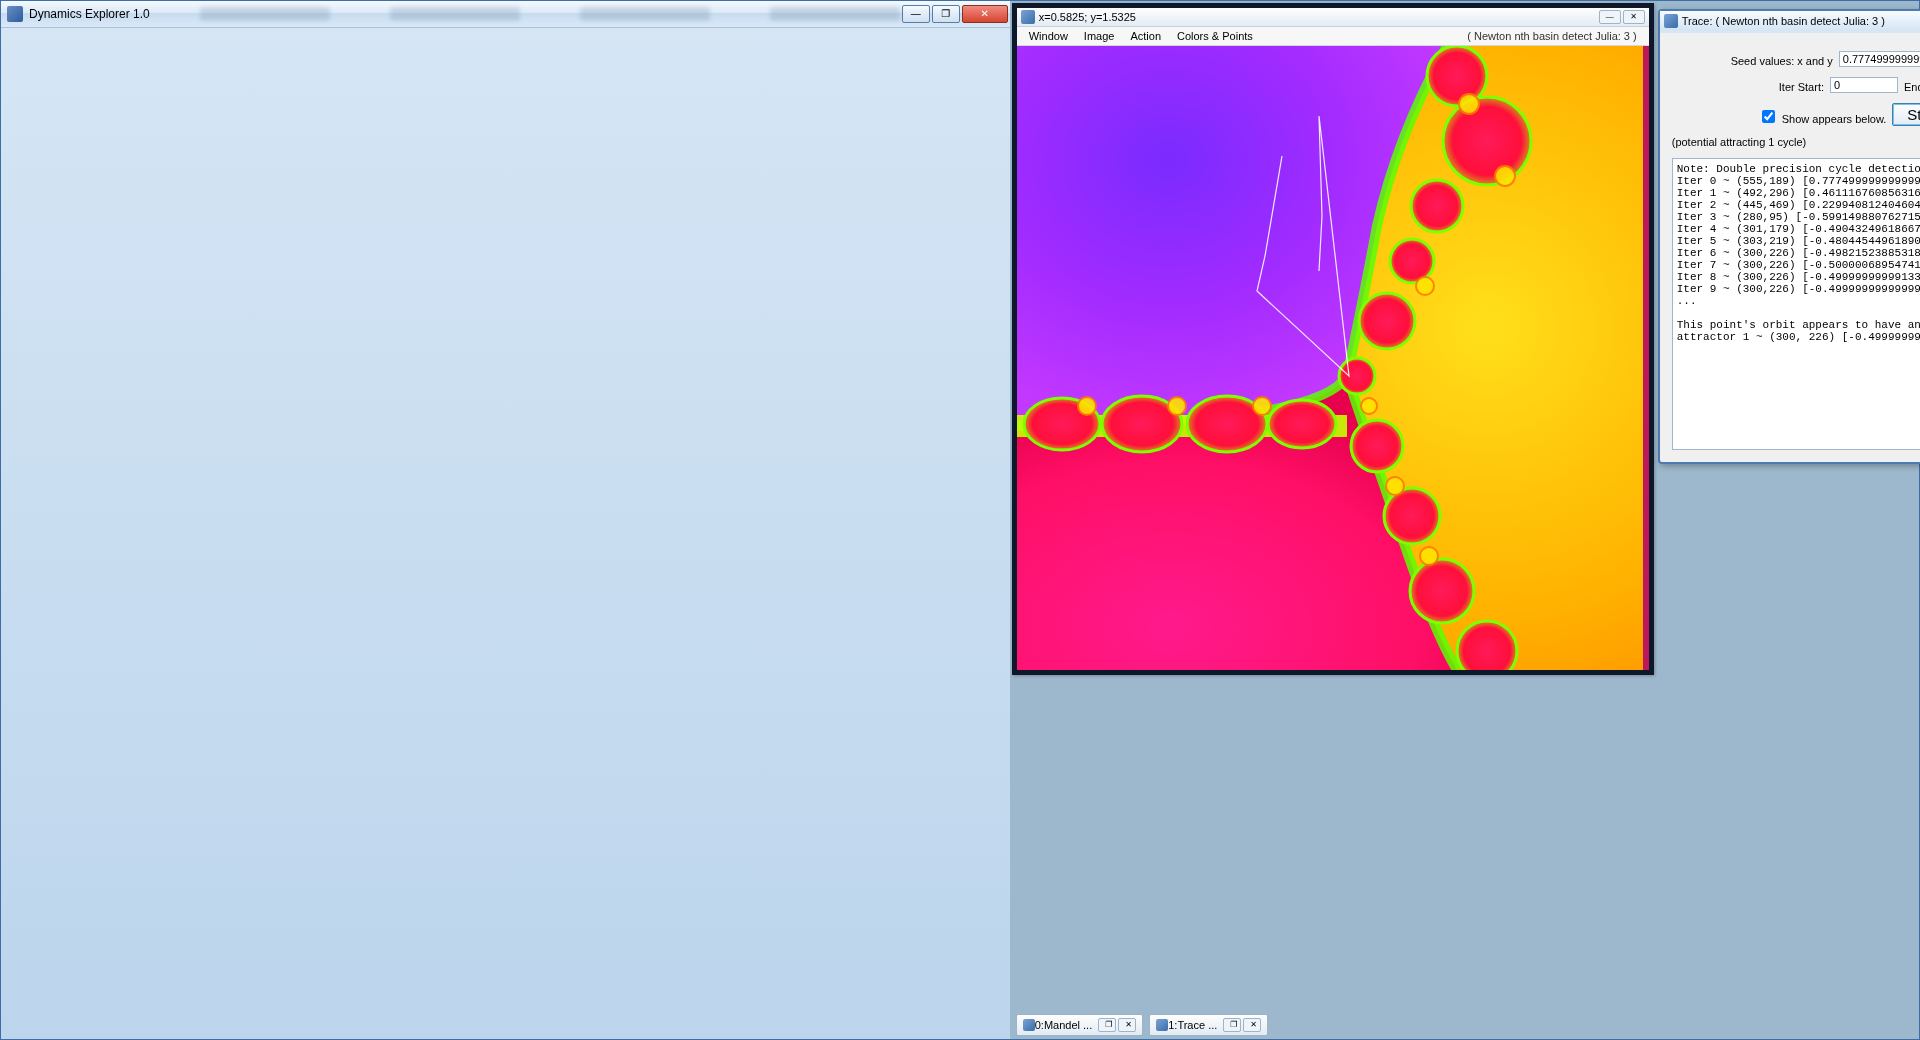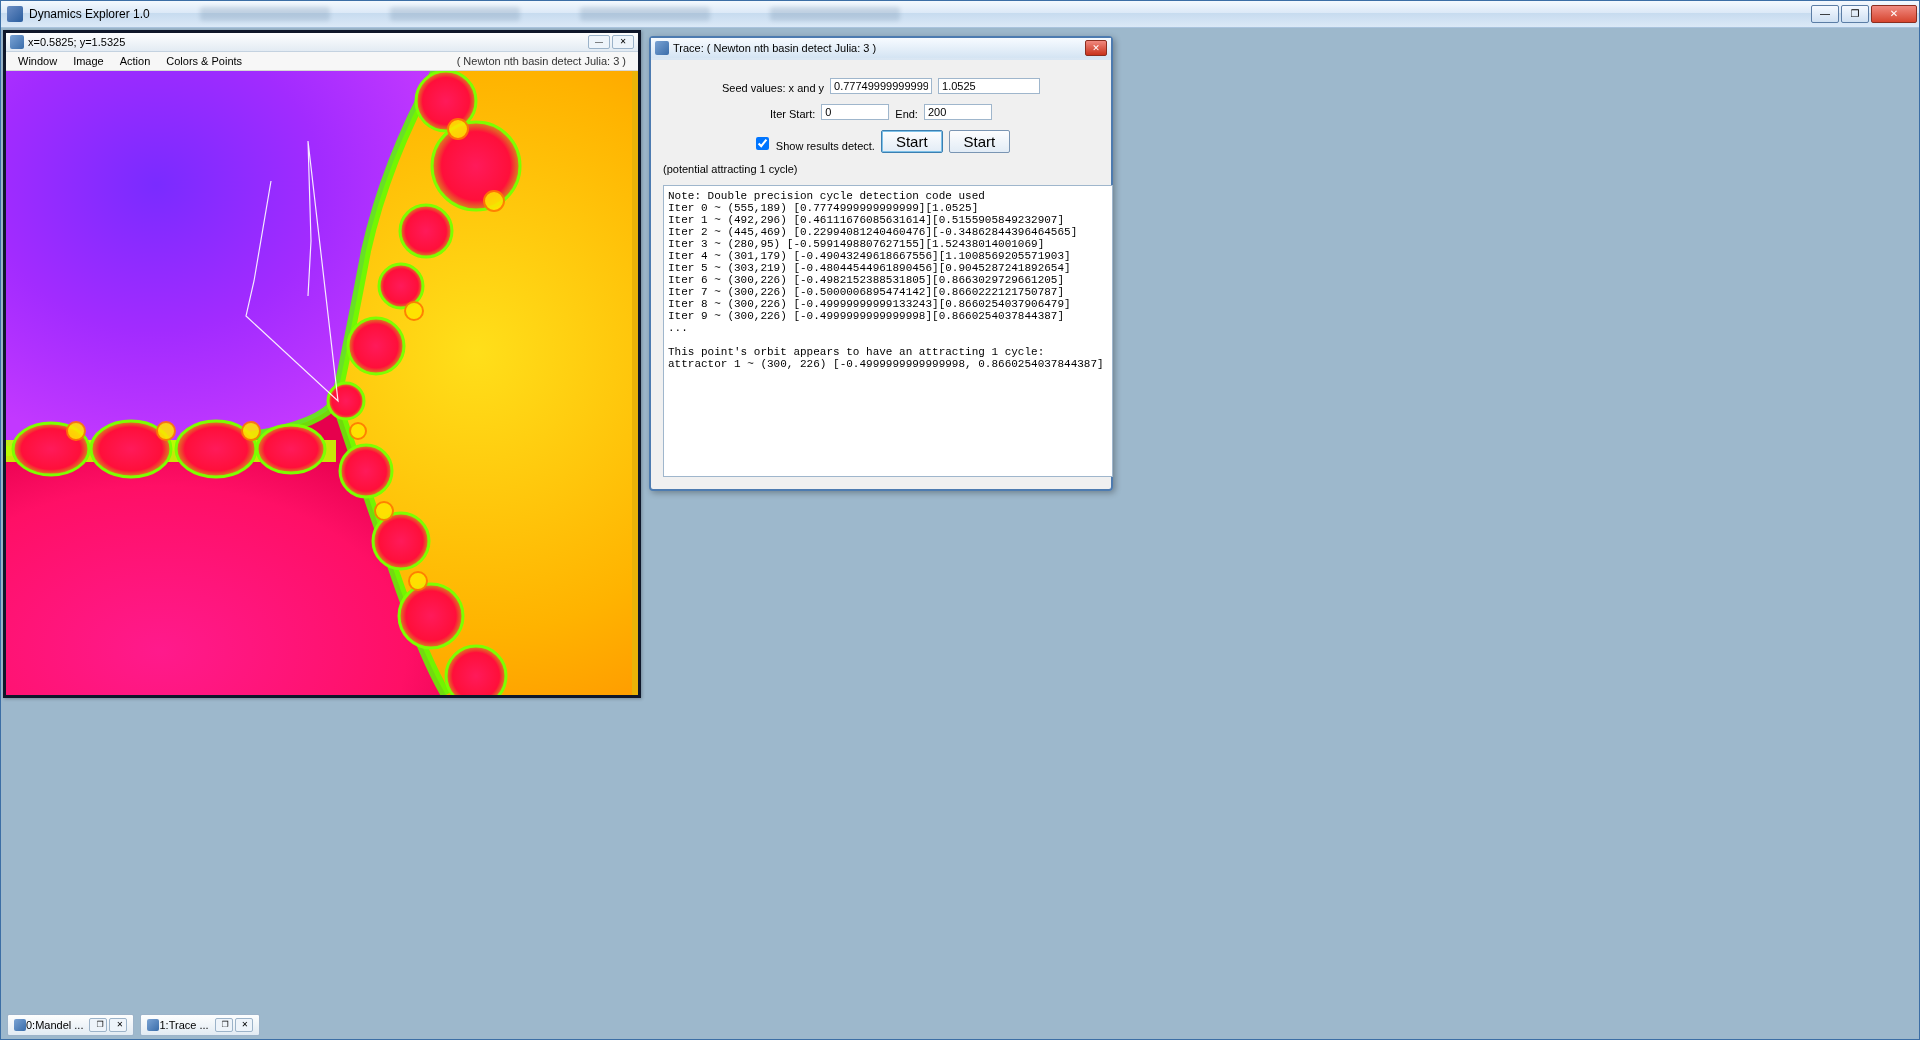--- a/index.html
+++ b/index.html
@@ -1,34 +1,34 @@
 <!DOCTYPE html>
 <html><head>
 <meta charset="utf-8">
 <style>
   html,body{margin:0;padding:0;height:100%;font-family:"Segoe UI",Tahoma,sans-serif;font-size:11px;color:#000;background:#fff;overflow:hidden}
   
-  .win7-frame{position:absolute;inset:0;border:1px solid #3c6ea5;background:linear-gradient(to bottom,#eaf3fb 0,#d6e6f5 4px,#bcd5ec 100%);display:flex;flex-direction:column}
+  .win7-frame{position:absolute;inset:0;border:1px solid #3c6ea5;background:linear-gradient(to bottom,#eaf3fb 0,#d6e6f5 4px,#bcd5ec 100%);display:flex;flex-direction:row}
   .win7-titlebar{height:26px;display:flex;align-items:center;padding:0 2px 0 6px;background:linear-gradient(to bottom,#f4f9fe 0,#dce9f7 45%,#c6dbef 46%,#dbe9f7 100%);border-bottom:1px solid #a9c3dd}
   .win7-titlebar .app-icon{width:16px;height:16px;margin-right:6px;background:linear-gradient(135deg,#6b8ec4,#2a5d9e);border-radius:2px}
   .win7-titlebar .title{flex:0 0 auto;font-size:12px}
   .win7-titlebar .blur-tabs{display:flex;gap:60px;margin-left:50px;opacity:.25}
   .win7-titlebar .blur-tabs span{width:130px;height:14px;background:#6d89a5;border-radius:3px;filter:blur(2px)}
   .win7-titlebar .spacer{flex:1}
   .win7-ctrl{display:flex}
   .win7-ctrl button{width:28px;height:18px;margin-left:2px;border:1px solid #5b7da5;border-radius:2px;background:linear-gradient(to bottom,#f4f9ff,#cfe0f2);font-size:10px;line-height:14px;cursor:pointer}
   .win7-ctrl button.close{width:46px;background:linear-gradient(to bottom,#f08b81,#d6452f);color:#fff;border-color:#8a2e20}
   
   .menubar{height:20px;background:#f2f2f2;border-bottom:1px solid #d0d0d0;display:flex;align-items:center;padding:0 4px;font-size:11px}
   .menubar span{padding:2px 8px;cursor:pointer}
   .menubar .spacer{flex:1}
   
   .mdi{flex:1;position:relative;background:#9db8cc}
   
-  .childwin{position:absolute;border:3px solid #0f172a;background:#eab308;box-shadow:1px 1px 3px rgba(0,0,0,.25)}
+  .childwin{position:absolute;border:5px solid #0f172a;background:#be185d;box-shadow:1px 1px 3px rgba(0,0,0,.25)}
   .childwin .cw-titlebar{height:18px;background:linear-gradient(to bottom,#fefefe,#e3ebf3);border-bottom:1px solid #c4d2e0;display:flex;align-items:center;padding:0 4px;font-size:11px}
   .childwin .cw-titlebar .icon{width:14px;height:14px;margin-right:4px;background:linear-gradient(135deg,#7aa3d4,#3a6daa);border-radius:2px}
   .childwin .cw-titlebar .spacer{flex:1}
   .childwin .cw-titlebar .mini-ctrl{display:flex;gap:2px}
   .childwin .cw-titlebar .mini-ctrl button{width:22px;height:14px;border:1px solid #9cb3c9;background:#eef4fa;font-size:8px;line-height:10px;cursor:pointer;border-radius:2px}
   .childwin .cw-menubar{height:18px;background:#f7f7f7;border-bottom:1px solid #d6d6d6;display:flex;align-items:center;padding:0 4px;font-size:11px}
   .childwin .cw-menubar span{padding:1px 8px;cursor:pointer}
   .childwin .cw-menubar .spacer{flex:1}
   .childwin .cw-menubar .rhs{color:#333}
   .fractal-pane{position:relative;width:626px;height:624px;background:#000}
@@ -190,21 +190,21 @@
         <div class="form-row">
           <label>Iter Start:</label>
           <input type="text" class="iter" value="0" style="">
           <label>End:</label>
           <input type="text" class="iter" value="200" style="">
         </div>
 
         <div class="form-row">
           <label>
             <input type="checkbox" checked="" style="">
-            <span>Show results detect.</span>
+            <span>Show appears below.</span>
           </label>
           <button class="act primary">Start</button>
           <button class="act">Start</button>
         </div>
 
         <div class="status">(potential attracting 1 cycle)</div>
 
         <textarea readonly="" style="">Note: Double precision cycle detection code used
 Iter 0 ~ (555,189) [0.7774999999999999][1.0525]
 Iter 1 ~ (492,296) [0.46111676085631614][0.5155905849232907]

